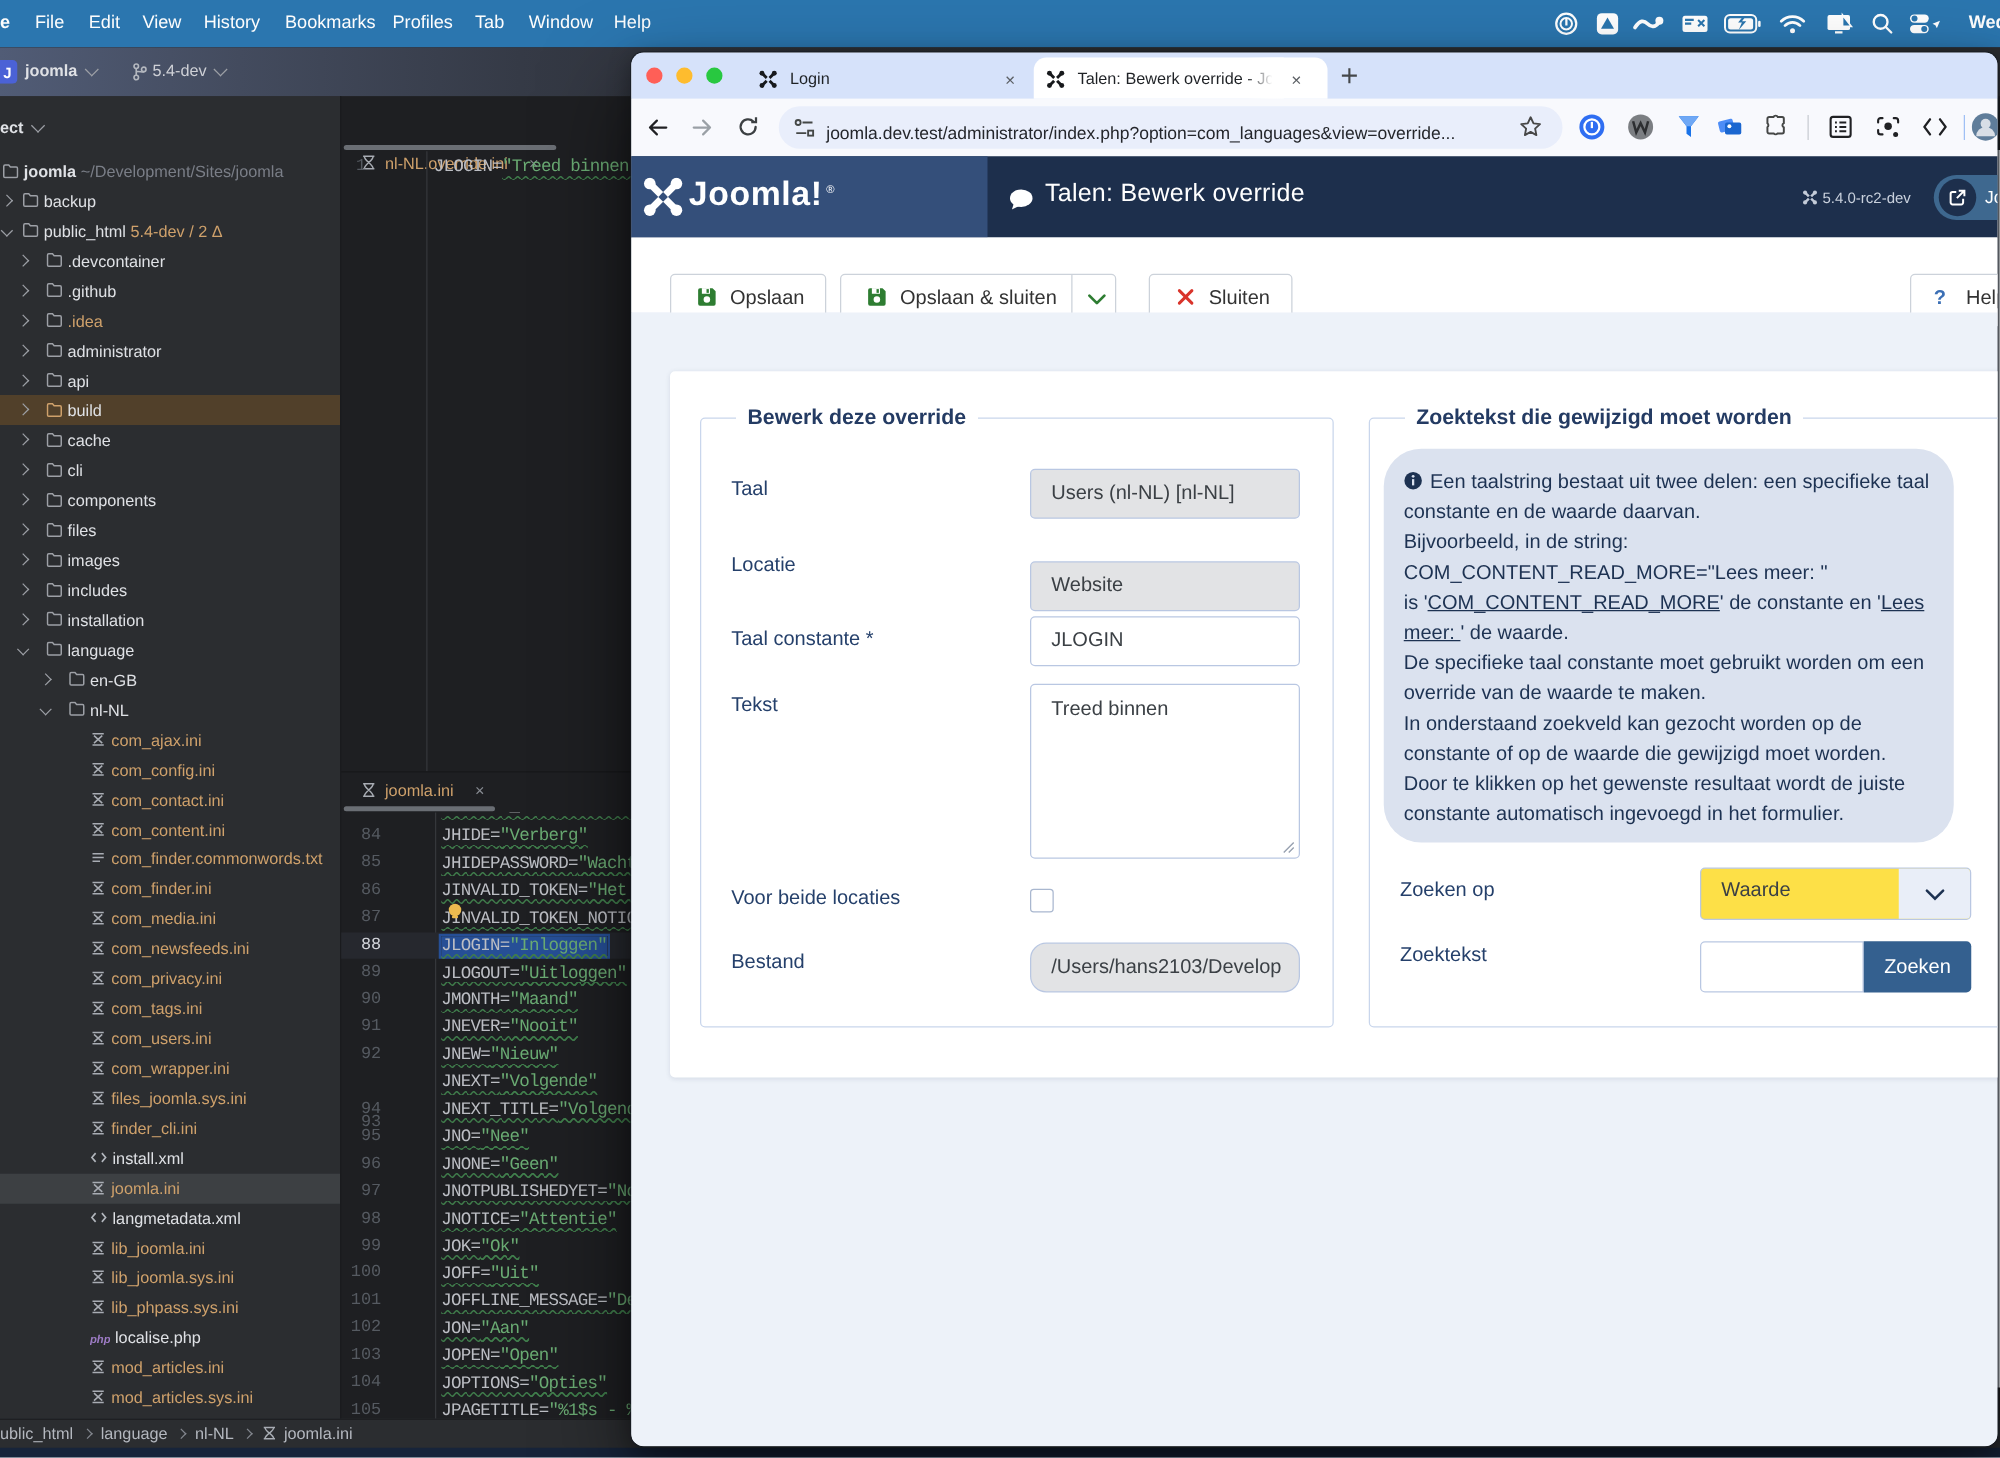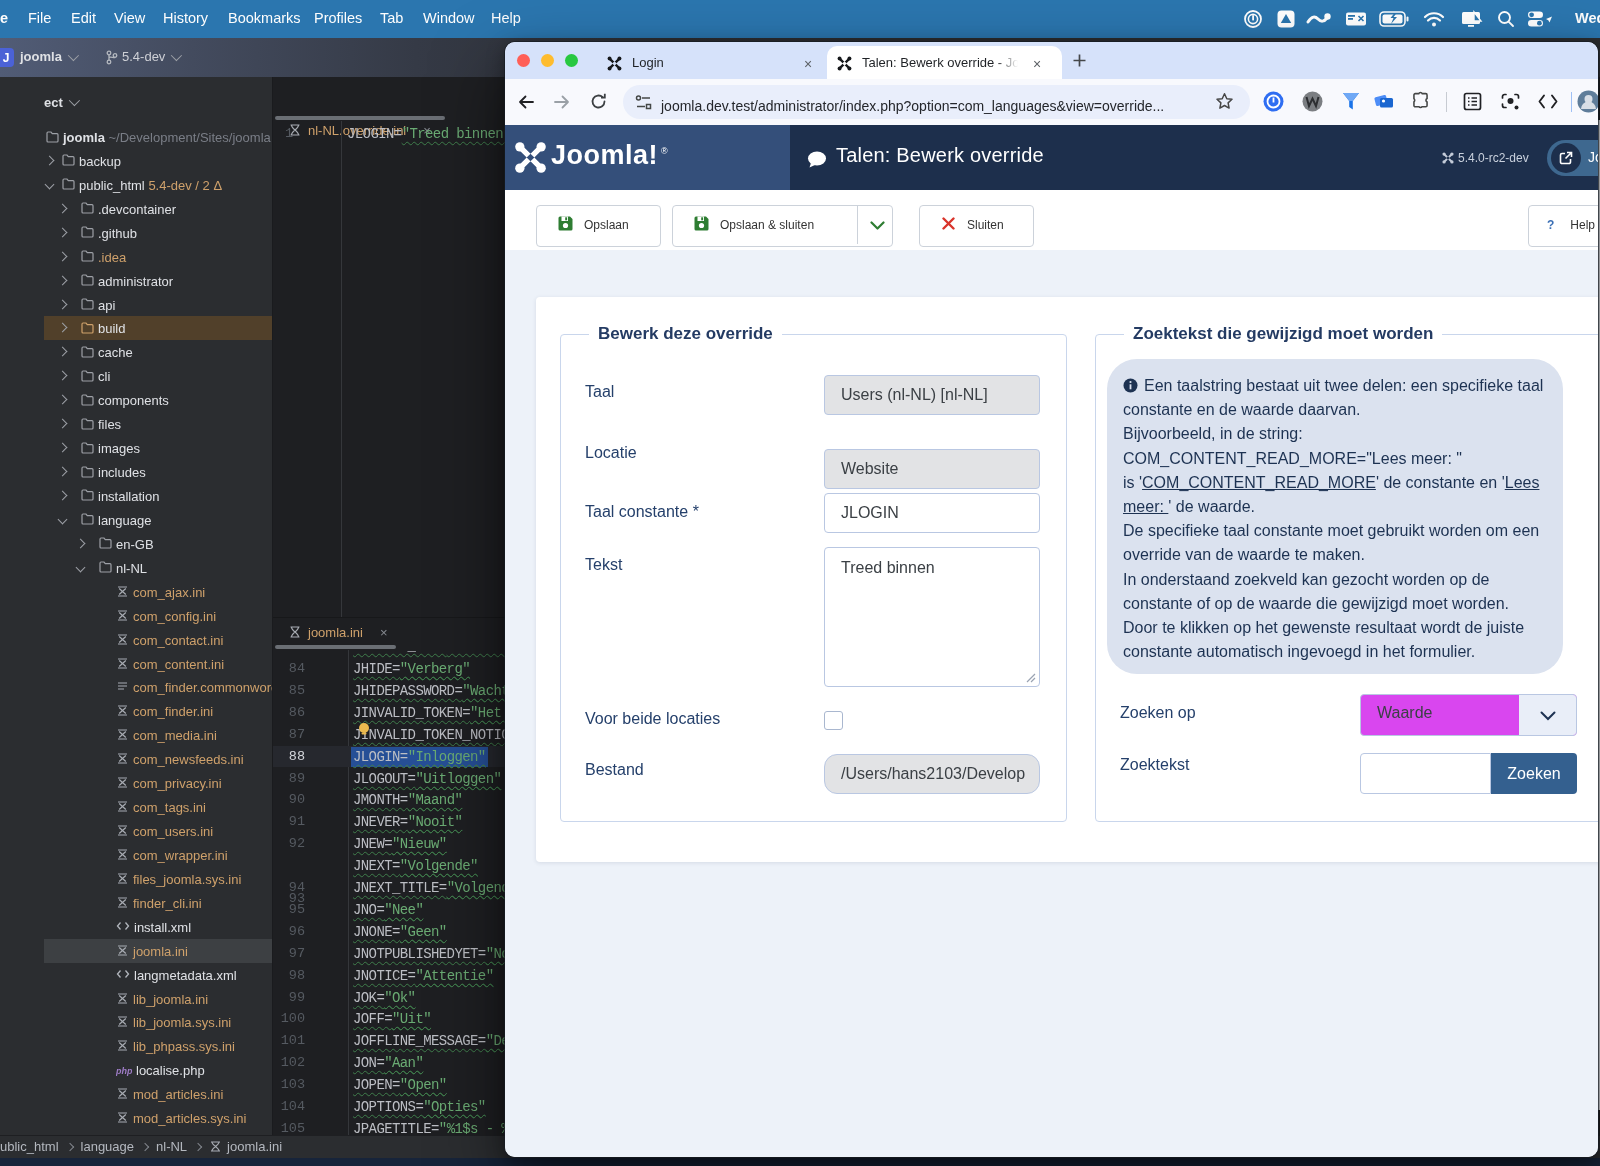--- a/index.html
+++ b/index.html
@@ -9,21 +9,21 @@
 #menubar{left:0;top:0;width:1600px;height:38px;background:#2b76af;color:#fff;}
 #menubar .mi{position:absolute;top:10px;font-size:14.5px;color:#fdfdfd;}
 #menubar svg{position:absolute;top:9px;}
 
 #ide{left:0;top:38px;width:1600px;height:1120px;background:#2b2d30;}
 #idetitle{left:0;top:0;width:1600px;height:39px;
  background:linear-gradient(90deg,#515c76 0%,#434b5e 12%,#353a46 26%,#2d2f34 42%,#2b2d30 55%);}
 #idetitle .t{position:absolute;top:11px;font-size:13px;color:#dfe1e5;}
 .chev{display:inline-block;width:7px;height:7px;border-right:1.4px solid #9da0a6;border-bottom:1.4px solid #9da0a6;transform:rotate(45deg) translateY(-2px);margin-left:6px;}
 #panel{left:0;top:39px;width:272px;height:1058px;background:#2b2d30;overflow:hidden;}
-.trow{position:absolute;left:0;width:272px;height:24px;line-height:24px;font-size:13px;color:#dfe1e5;white-space:nowrap;margin-left:44px;}
+.trow{position:absolute;left:0;width:272px;height:24px;line-height:24px;font-size:13px;color:#dfe1e5;white-space:nowrap;}
 .trow .nm{vertical-align:middle;}
 .orange{color:#cfa16b;}
 .dim{color:#7a7e87;}
 .ticon{display:inline-block;vertical-align:middle;margin-right:4px;position:relative;top:-1px;}
 .tchev{display:inline-block;width:6px;height:6px;border-right:1.3px solid #9da0a6;border-bottom:1.3px solid #9da0a6;vertical-align:middle;margin-right:9px;position:relative;top:-1px;}
 .tchev.r{transform:rotate(-45deg);}
 .tchev.d{transform:rotate(45deg);}
 
 #editor{left:272px;top:39px;width:1328px;height:1058px;background:#1e1f22;border-left:1px solid #1a1b1e;}
 .edtab{position:absolute;height:38px;font-size:13px;color:#cfa16b;}
@@ -49,21 +49,21 @@
 #urlpill{position:absolute;left:118px;top:6px;width:627px;height:34px;border-radius:17px;background:#e9eefb;}
 #urltext{position:absolute;left:38px;top:13px;font-size:14px;color:#24262b;white-space:nowrap;}
 .sep{position:absolute;top:13px;width:1px;height:20px;background:#c7cbd2;}
 
 #jheader{left:0;top:83px;width:1093px;height:65px;background:#1d2f4c;}
 #jlogo{position:absolute;left:0;top:0;width:285px;height:65px;background:#344f7a;}
 #jtitle{position:absolute;left:331px;top:19px;font-size:20px;color:#fff;font-weight:400;letter-spacing:.2px;}
 #jver{position:absolute;left:937px;top:26px;font-size:12px;color:#c9d1dd;}
 #jpill{position:absolute;left:1042px;top:15px;width:60px;height:36px;background:#3e688f;border-radius:18px 0 0 18px;}
 #jtoolbar{left:0;top:148px;width:1093px;height:60px;background:#fff;}
-.jbtn{position:absolute;top:15px;height:40px;background:#fff;border:1px solid #ccd2da;border-radius:4px;font-size:12px;color:#333;line-height:38px;white-space:nowrap;}
+.jbtn{position:absolute;top:29px;height:40px;background:#fff;border:1px solid #ccd2da;border-radius:4px;font-size:16px;color:#333;line-height:38px;white-space:nowrap;}
 #content{left:0;top:208px;width:1093px;height:907px;background:#edf2f9;}
 #card{position:absolute;left:31px;top:47px;width:1067px;height:565px;background:#fff;border-radius:4px;box-shadow:0 1px 4px rgba(40,60,90,.12);}
 fieldset{position:absolute;border:1px solid #c9d6ec;border-radius:4px;margin:0;padding:0;}
 legend{font-size:17px;font-weight:bold;color:#243b63;margin-left:28px;padding:0 9px;}
 .flabel{position:absolute;font-size:16px;color:#25406b;}
 .inp{box-sizing:border-box;position:absolute;left:288px;width:216px;height:40px;border:1px solid #b9c7e2;border-radius:4px;font-size:16px;color:#3b4045;line-height:38px;padding-left:16px;background:#fff;}
 .ro{background:#e2e3e5;}
 #infobox{position:absolute;left:26px;top:25px;width:456px;height:315px;background:#dbe2ef;border-radius:4px;}
 #infotext{position:absolute;left:16px;top:15px;width:424px;font-size:16px;line-height:24.2px;color:#1d3252;}
 #zbtn{position:absolute;left:131px;top:0px;width:86px;height:41px;background:#34608f;color:#fff;font-size:16px;text-align:center;line-height:41px;border-radius:0 4px 4px 0;}
@@ -542,21 +542,21 @@
           <legend>Zoektekst die gewijzigd moet worden</legend>
         </fieldset>
 <div id="infobox" class="abs" style="left:571px;top:62px;border-radius:30px;">
 <div id="infotext"><svg width="15" height="15" viewBox="0 0 15 15" style="vertical-align:-2px;margin-right:6px;">
               <circle cx="7.5" cy="7.5" r="7" fill="#1d3252"></circle>
               <rect x="6.6" y="6.3" width="1.8" height="5" fill="#dbe2ef"></rect>
               <circle cx="7.5" cy="4" r="1.1" fill="#dbe2ef"></circle>
             </svg>Een taalstring bestaat uit twee delen: een specifieke taal constante en de waarde daarvan.<br>Bijvoorbeeld, in de string:<br>COM_CONTENT_READ_MORE="Lees meer: "<br>is '<u>COM_CONTENT_READ_MORE</u>' de constante en '<u>Lees meer: </u>' de waarde.<br>De specifieke taal constante moet gebruikt worden om een override van de waarde te maken.<br>In onderstaand zoekveld kan gezocht worden op de constante of op de waarde die gewijzigd moet worden.<br>Door te klikken op het gewenste resultaat wordt de juiste constante automatisch ingevoegd in het formulier.</div>
         </div>
 <span class="flabel" style="left:584px;top:407px;">Zoeken op</span>
-<div class="abs" style="box-sizing:border-box;left:824px;top:397px;width:217px;height:42px;border:1px solid #b9c7e2;border-radius:4px;background:#d946ef;">
+<div class="abs" style="box-sizing:border-box;left:824px;top:397px;width:217px;height:42px;border:1px solid #b9c7e2;border-radius:4px;background:#fde047;">
           <span style="position:absolute;left:16px;top:9px;font-size:16px;color:#3b4045;">Waarde</span>
           <span style="position:absolute;right:0;top:0;width:57px;height:40px;margin:0;background:#e9eef8;border-radius:0 3px 3px 0;"></span>
           <svg style="position:absolute;right:20px;top:16px;" width="16" height="10" viewBox="0 0 16 10">
             <path d="M1.5 1.5 L8 8 L14.5 1.5" fill="none" stroke="#1d3252" stroke-width="2" stroke-linecap="round"></path>
           </svg>
         </div>
 <span class="flabel" style="left:584px;top:459px;">Zoektekst</span>
 <div class="abs" style="left:824px;top:456px;width:217px;height:41px;">
           <span style="box-sizing:border-box;position:absolute;left:0;top:0;width:131px;height:41px;border:1px solid #b9c7e2;border-radius:4px 0 0 4px;background:#fff;"></span>
           <span id="zbtn">Zoeken</span>

